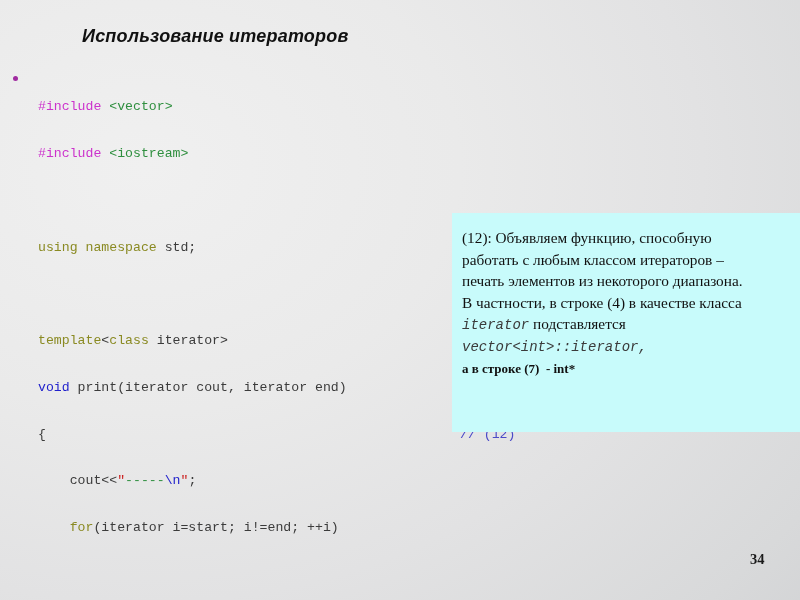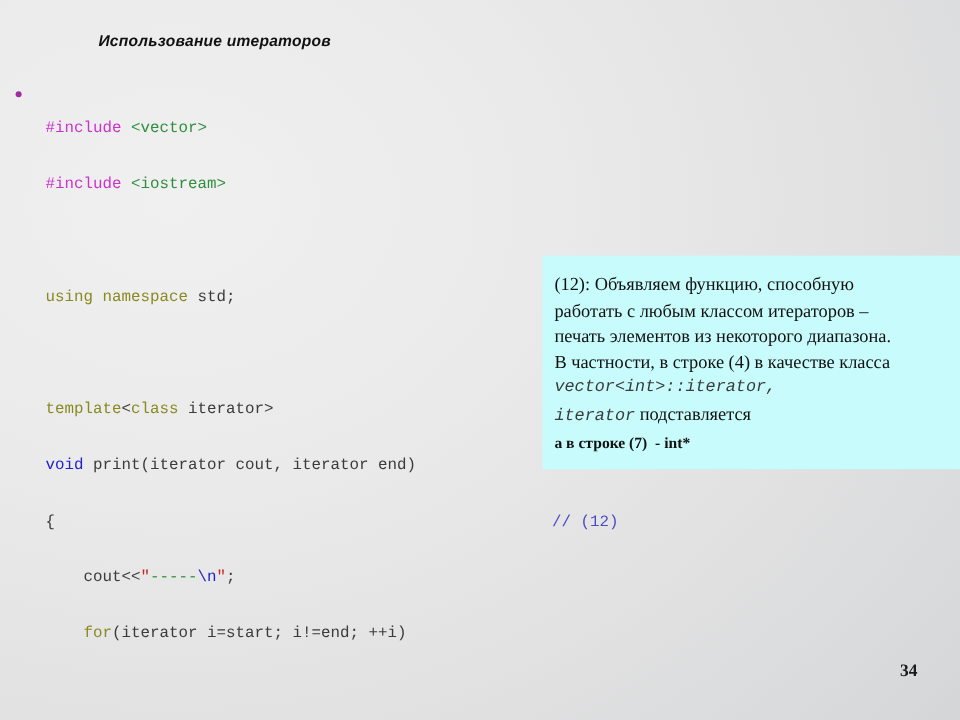--- a/index.html
+++ b/index.html
@@ -23,21 +23,21 @@
   }
 
   
   #title {
     position: absolute;
     left: 82px;
     top: 26px;
     font-family: "Liberation Sans", sans-serif;
     font-style: italic;
     font-weight: bold;
-    font-size: 13px;
+    font-size: 18px;
     color: #111111;
     letter-spacing: 0.2px;
     white-space: nowrap;
   }
 
   
   #bullet-dot {
     position: absolute;
     left: 13px;
     top: 76px;
@@ -82,21 +82,21 @@
     z-index: 2;
   }
   #comments .ln { display: block; height: 15.6px; }
 
   
   #callout {
     position: absolute;
     left: 452px;
     top: 213px;
     width: 348px;
-    height: 178px;
+    height: 219px;
     background: #c8fbfb;
     z-index: 5;
     box-sizing: border-box;
     padding: 14px 8px 0 10px;
   }
   #callout .ctext {
     font-family: "Liberation Serif", "DejaVu Serif", serif;
     font-size: 15.3px;
     line-height: 21.5px;
     color: #111111;
@@ -200,20 +200,20 @@
     
     
     
   </div>
 
   <div id="callout">
     <div class="ctext">(12): Объявляем функцию, способную</div>
     <div class="ctext">работать с любым классом итераторов –</div>
     <div class="ctext">печать элементов из некоторого диапазона.</div>
     <div class="ctext">В частности, в строке (4) в качестве класса</div>
+    <div class="ctext"><span class="mono">iterator</span><span> подставляется</span></div>
     <div class="ctext mono">vector&lt;int&gt;::iterator,</div>
-    <div class="ctext"><span class="mono">iterator</span><span> подставляется</span></div>
     <div class="ctext b" style="font-size:13px">а в строке (7)  - int*</div>
   </div>
 
   <div id="pagenum">34</div>
 
 </div>
 
 </body></html>

